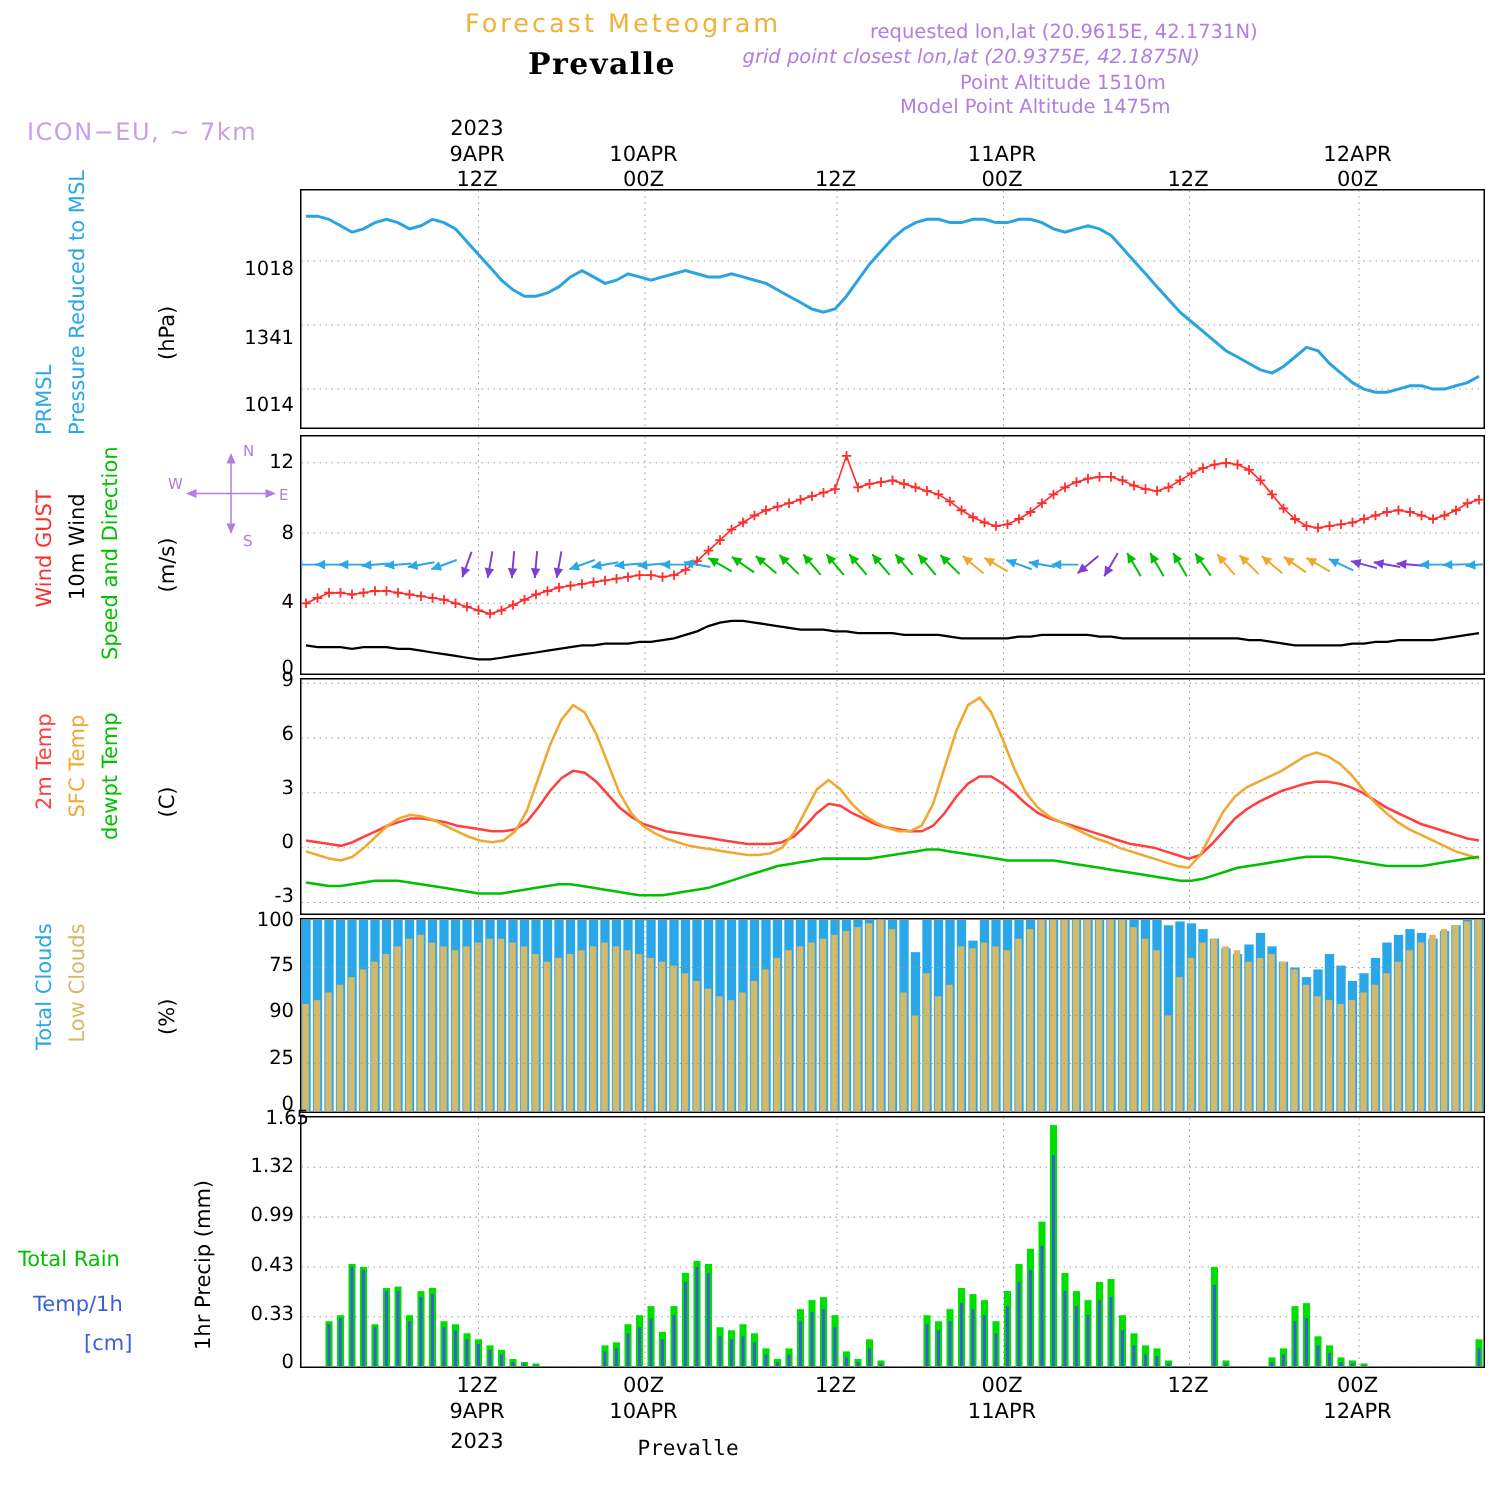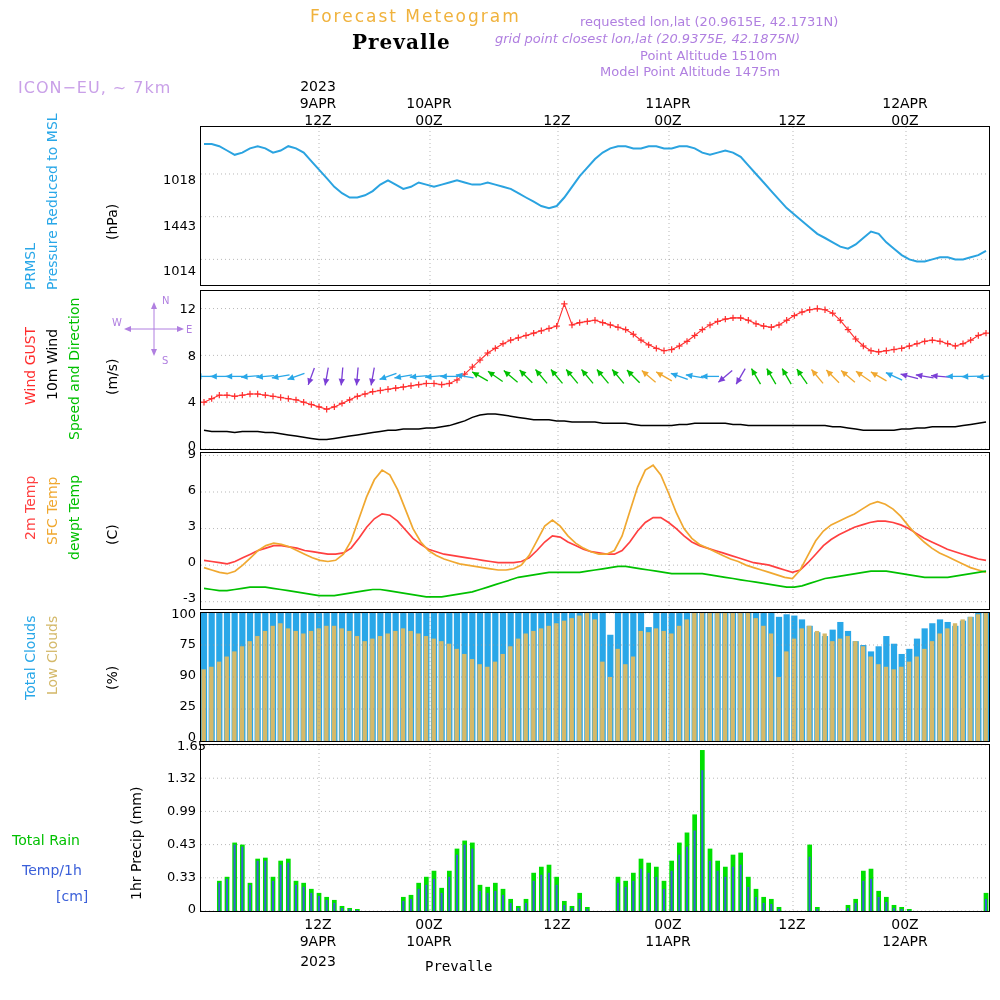--- a/index.html
+++ b/index.html
@@ -58,21 +58,21 @@
       <line x1="118" y1="0" x2="118" y2="158" stroke="#9a9a9a" stroke-width="0.7" stroke-dasharray="1,3"></line>
       <line x1="229" y1="0" x2="229" y2="158" stroke="#9a9a9a" stroke-width="0.7" stroke-dasharray="1,3"></line>
       <line x1="357" y1="0" x2="357" y2="158" stroke="#9a9a9a" stroke-width="0.7" stroke-dasharray="1,3"></line>
       <line x1="468" y1="0" x2="468" y2="158" stroke="#9a9a9a" stroke-width="0.7" stroke-dasharray="1,3"></line>
       <line x1="592" y1="0" x2="592" y2="158" stroke="#9a9a9a" stroke-width="0.7" stroke-dasharray="1,3"></line>
       <line x1="705" y1="0" x2="705" y2="158" stroke="#9a9a9a" stroke-width="0.7" stroke-dasharray="1,3"></line>
       <path d="M3.0,17.1 L10.7,17.1 L18.3,19.2 L26.0,23.5 L33.7,27.8 L41.3,25.6 L49.0,21.4 L56.7,19.2 L64.3,21.4 L72.0,25.6 L79.7,23.5 L87.3,19.2 L95.0,21.4 L102.7,25.6 L110.3,34.2 L118.0,42.7 L125.7,51.2 L133.3,59.8 L141.0,66.2 L148.7,70.5 L156.3,70.5 L164.0,68.3 L171.7,64.1 L179.3,57.6 L187.0,53.4 L194.7,57.6 L202.3,61.9 L210.0,59.8 L217.7,55.5 L225.3,57.6 L233.0,59.8 L240.7,57.6 L248.3,55.5 L256.0,53.4 L263.7,55.5 L271.3,57.6 L279.0,57.6 L286.7,55.5 L294.3,57.6 L302.0,59.8 L309.7,61.9 L317.3,66.2 L325.0,70.5 L332.7,74.7 L340.3,79.0 L348.0,81.1 L355.7,79.0 L363.3,70.5 L371.0,59.8 L378.7,49.1 L386.3,40.6 L394.0,32.0 L401.7,25.6 L409.3,21.4 L417.0,19.2 L424.7,19.2 L432.3,21.4 L440.0,21.4 L447.7,19.2 L455.3,19.2 L463.0,21.4 L470.7,21.4 L478.3,19.2 L486.0,19.2 L493.7,21.4 L501.3,25.6 L509.0,27.8 L516.7,25.6 L524.3,23.5 L532.0,25.6 L539.7,29.9 L547.3,38.4 L555.0,47.0 L562.7,55.5 L570.3,64.1 L578.0,72.6 L585.7,81.1 L593.3,87.5 L601.0,93.9 L608.7,100.4 L616.3,106.8 L624.0,111.0 L631.7,115.3 L639.3,119.6 L647.0,121.7 L654.7,117.4 L662.3,111.0 L670.0,104.6 L677.7,106.8 L685.3,115.3 L693.0,121.7 L700.7,128.1 L708.3,132.4 L716.0,134.5 L723.7,134.5 L731.3,132.4 L739.0,130.2 L746.7,130.2 L754.3,132.4 L762.0,132.4 L769.7,130.2 L777.3,128.1 L785.0,123.8 " fill="none" stroke="#2aa3e0" stroke-width="2"></path>
     </svg>
 </div>
 <div class="ylab" style="left:152px;top:172px;width:44px;">1018</div>
-<div class="ylab" style="left:152px;top:218px;width:44px;">1443</div>
+<div class="ylab" style="left:152px;top:218px;width:44px;">1341</div>
 <div class="ylab" style="left:152px;top:263px;width:44px;">1014</div>
 
 <div class="rot" style="left:22px;top:290px;transform:rotate(-90deg);color:#29a7e8;">PRMSL</div>
 <div class="rot" style="left:44px;top:290px;transform:rotate(-90deg);color:#29a7e8;">Pressure Reduced to MSL</div>
 <div class="rot" style="left:104px;top:240px;transform:rotate(-90deg);color:#000;">(hPa)</div>
 
 <div class="panel" style="left:200px;top:290px;width:790px;height:160px;">
   <svg id="svg-wind" width="788" height="158" viewBox="0 0 788 158">
       <line x1="0" y1="158" x2="788" y2="158" stroke="#9a9a9a" stroke-width="0.7" stroke-dasharray="1,3"></line>
       <line x1="0" y1="111.18518518518519" x2="788" y2="111.18518518518519" stroke="#9a9a9a" stroke-width="0.7" stroke-dasharray="1,3"></line>

